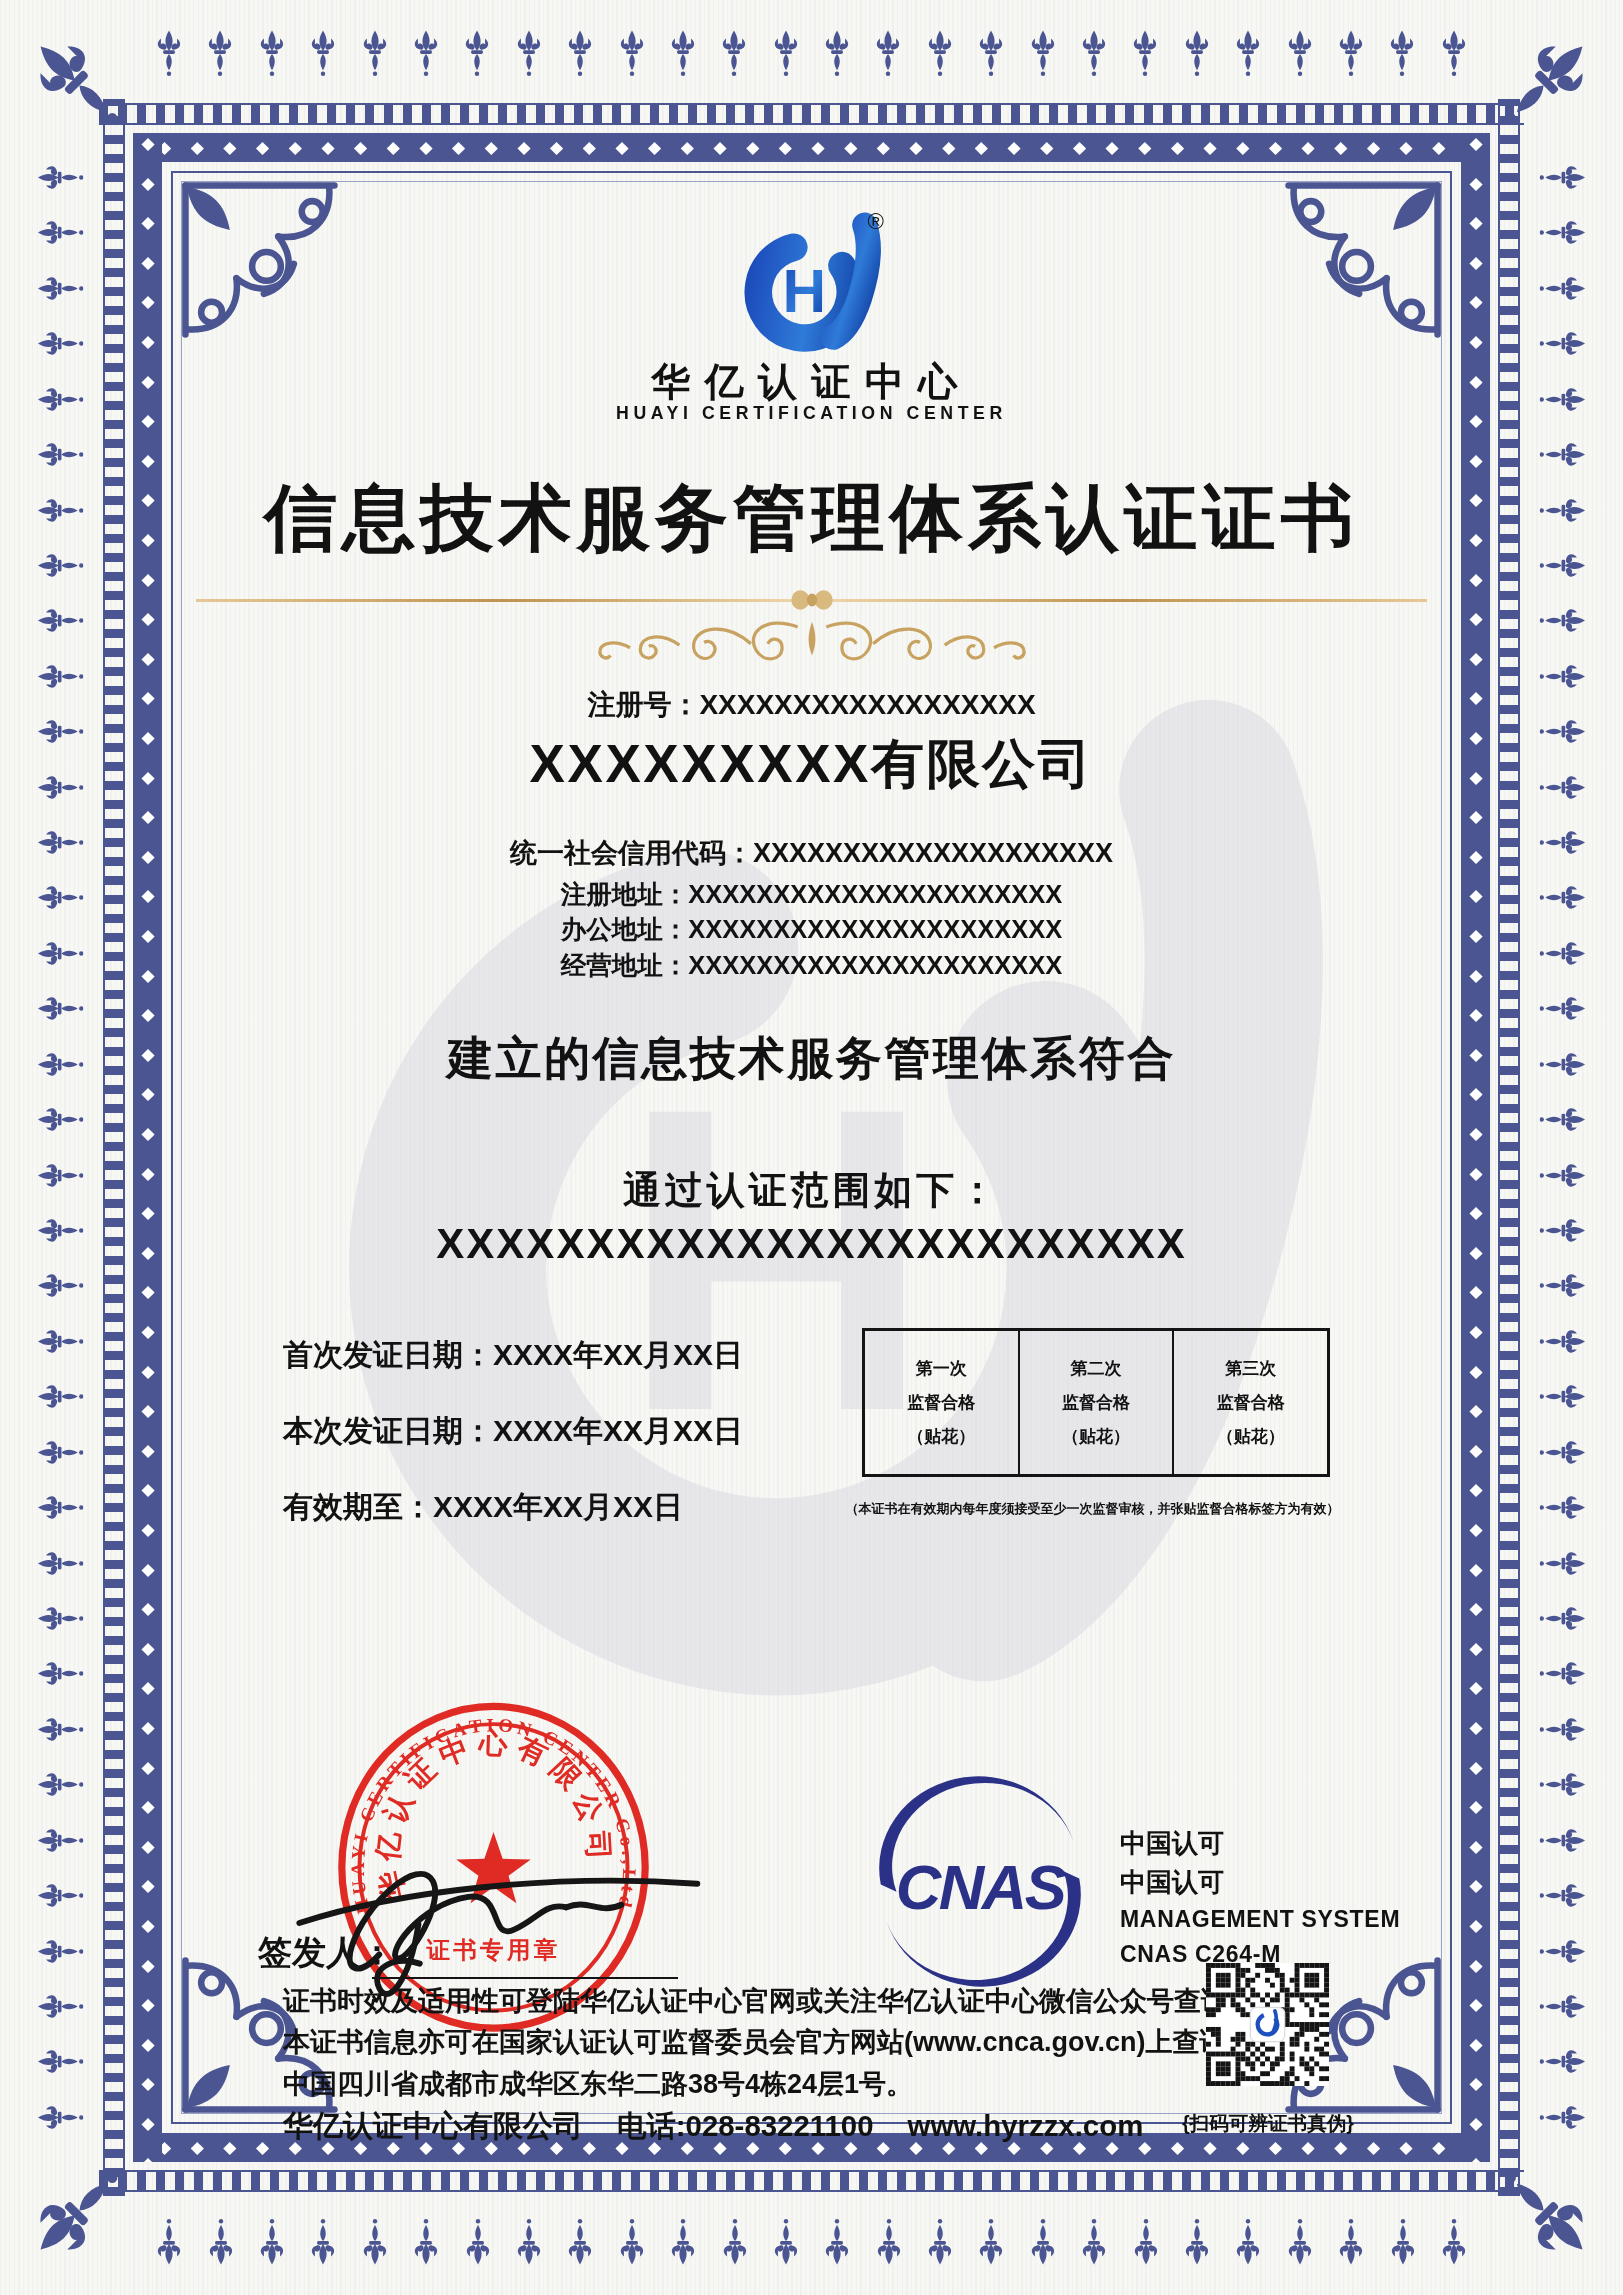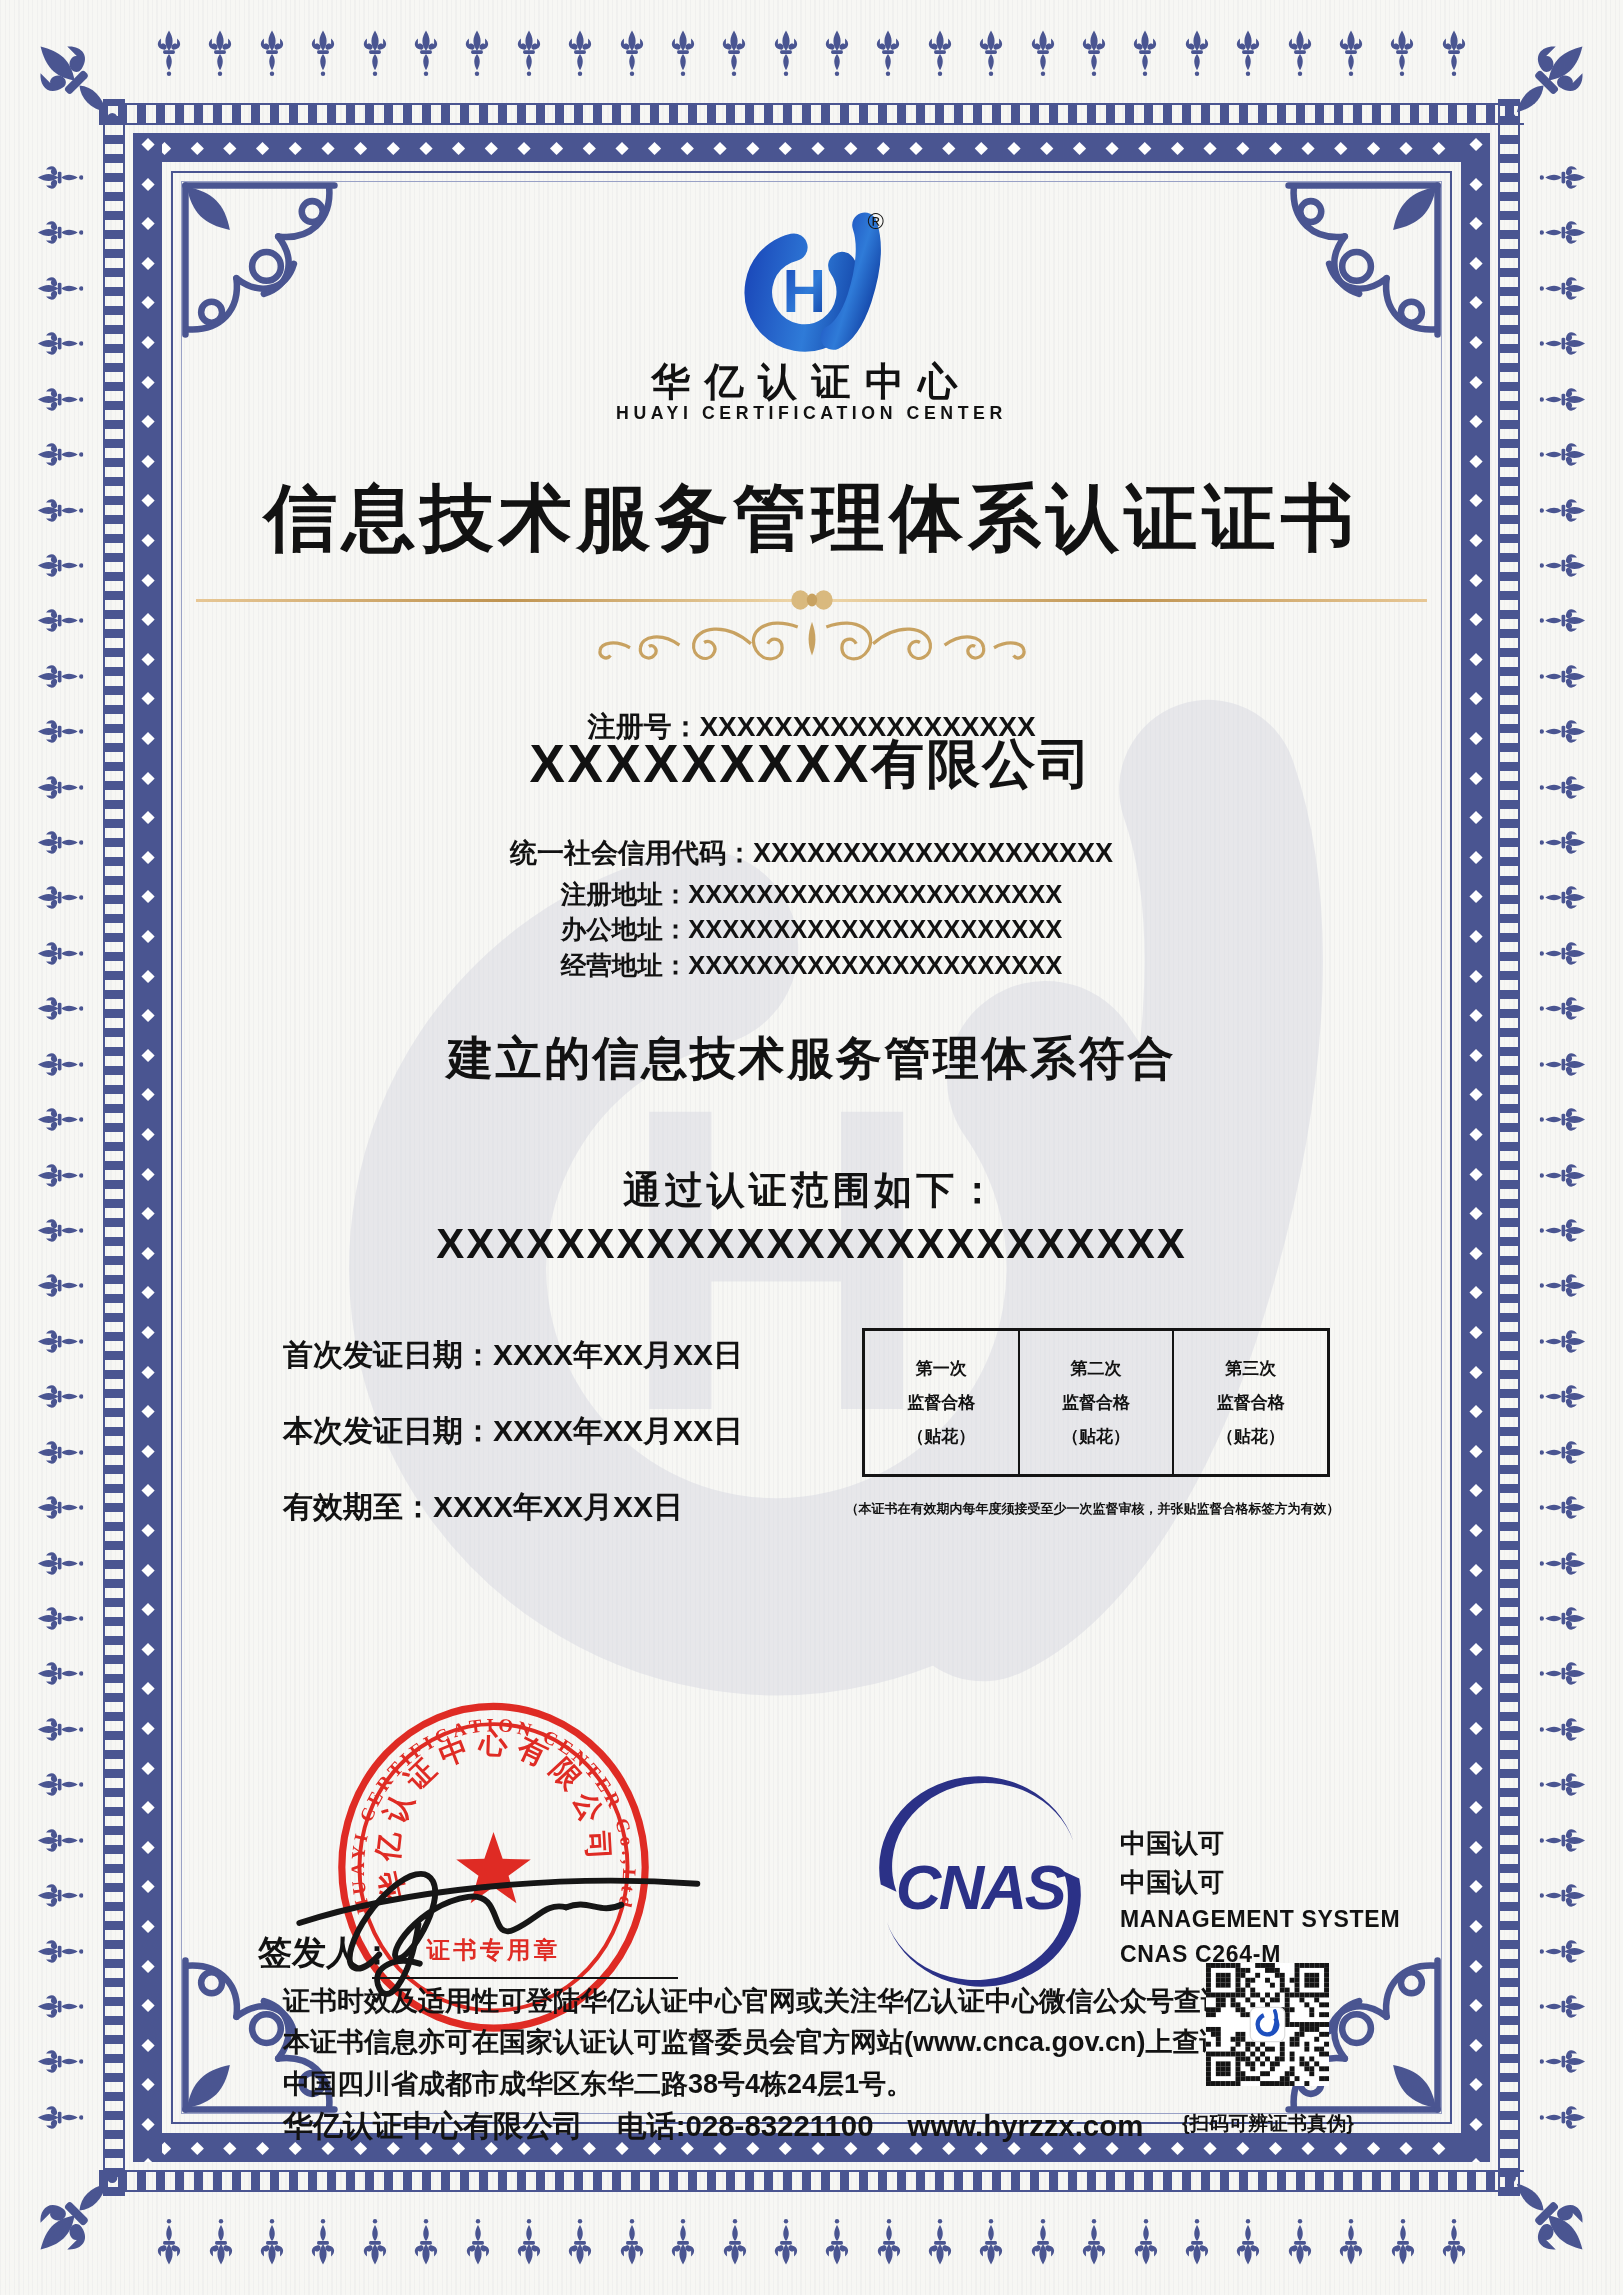--- a/index.html
+++ b/index.html
@@ -44,21 +44,21 @@
   
   .cline{position:absolute;left:0;right:0;text-align:center;z-index:2;white-space:nowrap;}
   .logo-block{top:208px;}
   .logo-cn{top:355px;font-size:39px;font-weight:800;letter-spacing:14.4px;}
   .logo-en{top:403px;font-size:17.7px;font-weight:700;letter-spacing:4.6px;}
   .title{top:470px;font-size:73px;font-weight:900;letter-spacing:5.2px;}
   .gold-rule{position:absolute;top:599px;left:196px;right:196px;height:3.3px;z-index:2;
         background:linear-gradient(90deg,#e7c795,#bf9350 25%,#f0d9ad 50%,#bf9350 75%,#e7c795);}
   .gold-knot{position:absolute;top:589px;left:50%;transform:translateX(-50%);z-index:3;}
   .flourish{position:absolute;top:610px;left:50%;transform:translateX(-50%);z-index:2;}
-  .reg-line{top:686px;font-size:28px;font-weight:700;margin-top:22px;}
+  .reg-line{top:686px;font-size:28px;font-weight:700;}
   .company{top:729px;font-size:53px;font-weight:900;letter-spacing:2.6px;}
   .credit{top:835px;font-size:27px;font-weight:700;}
   .addr1{top:877px;} .addr2{top:912px;} .addr3{top:948px;}
   .addr{font-size:25.5px;font-weight:700;}
   .conform{top:992px;font-size:46px;font-weight:900;letter-spacing:2.6px;margin-top:36px;}
   .standard{top:1050px;font-size:47px;font-weight:900;}
   .scope-head{top:1165px;font-size:38px;font-weight:700;letter-spacing:3.9px;}
   .scope-val{top:1220px;font-size:42px;font-weight:600;letter-spacing:2px;}
   
   .dates{position:absolute;left:283px;top:1335px;z-index:2;text-align:left;}

